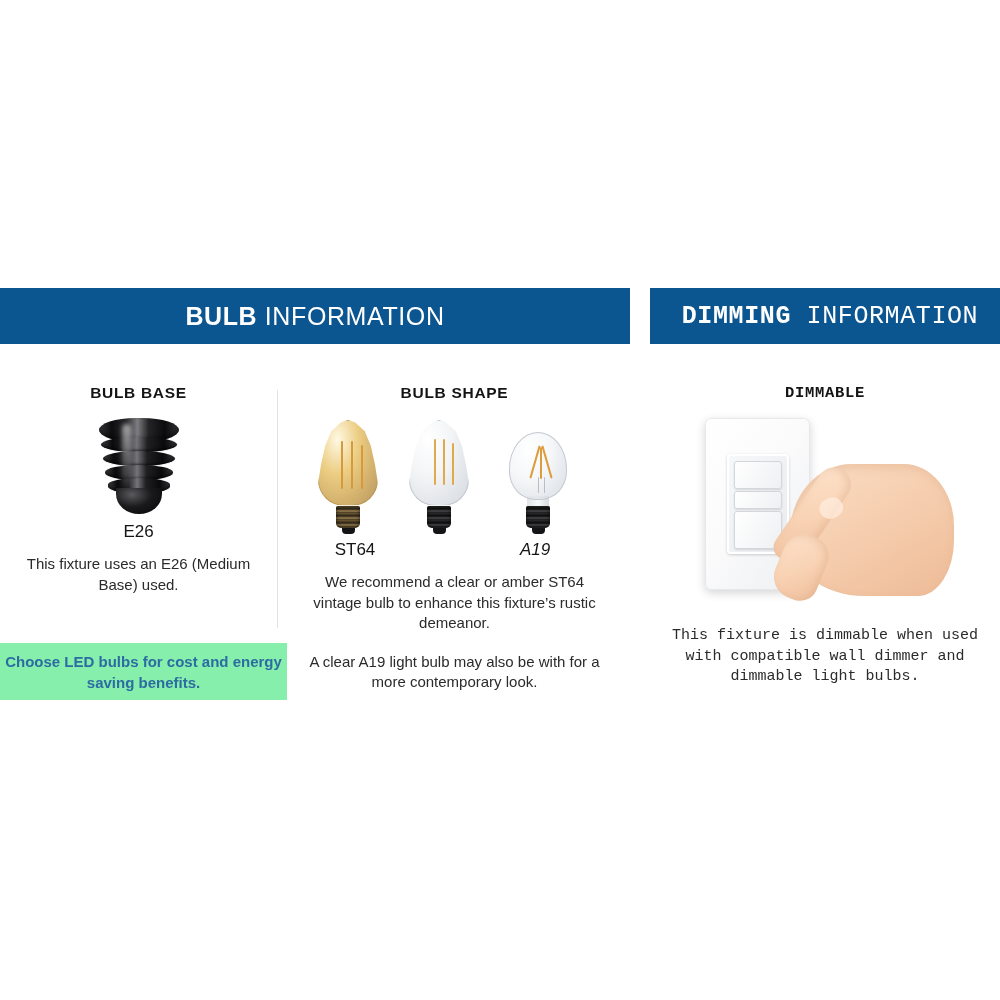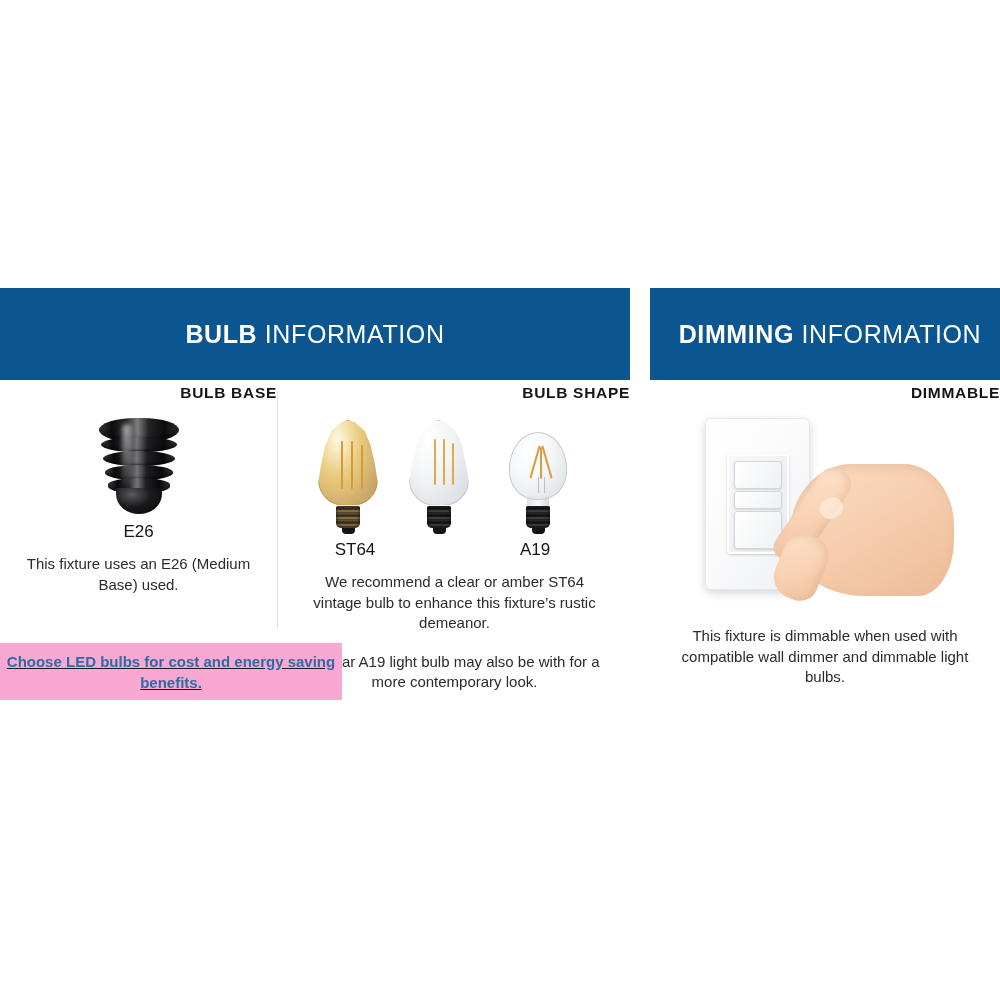--- a/index.html
+++ b/index.html
@@ -23,27 +23,27 @@
     height: 1000px;
     background: #ffffff;
   }
 
   
   .panel {
     position: absolute;
     background: #ffffff;
   }
   #bulb-panel { left: 0px;   top: 288px; width: 630px; height: 424px; }
-  #dim-panel  { left: 650px; top: 288px; width: 350px; height: 424px; }
+  #dim-panel  { left: 650px; top: 288px; width: 350px; height: 424px; font-family: Liberation Mono, monospace; }
 
   .panel-header {
     position: absolute;
     left: 0; top: 0;
     width: 100%;
-    height: 92px;
+    height: 56px;
     background: #0b5590;
     display: flex;
     align-items: center;
     justify-content: center;
     box-sizing: border-box;
   }
   #dim-panel .panel-header { justify-content: center; padding-left: 10px; }
 
   .panel-header .htxt {
     color: #ffffff;
@@ -73,21 +73,20 @@
     background: #e2e2e4;
   }
 
   .sub-title {
     font-size: 15.5px;
     font-weight: 700;
     letter-spacing: 0.7px;
     color: #141414;
     margin: 0;
     padding-top: 24px;
-    text-align: right;
   }
 
   .bulb-name {
     font-size: 17px;
     font-weight: 400;
     color: #141414;
     margin: 0;
   }
 
   .body-text {
@@ -232,39 +231,38 @@
   #bulb-a19 .fstem2{ left: 34px; top: 44px; height: 16px; background:#b9bec6; width:1px;}
 
   .labels-row {
     position: relative;
     height: 24px;
     margin-top: 6px;
     padding-left: 23px;
   }
   .labels-row .lbl { position: absolute; font-size: 17px; }
   #lbl-st64 { left: 36px; width: 80px; text-align: center; }
-  #lbl-a19  { left: 216px; width: 80px; text-align: center; }
+  #lbl-a19  { left: 216px; width: 80px; text-align: center; font-style: italic; }
 
   .shape-copy { padding: 0 22px; margin-top: 8px; }
   .shape-copy p + p { margin-top: 18px; }
 
   .base-copy { padding: 0 18px; margin-top: 12px; }
 
   
   #led-callout {
     position: absolute;
     left: 0px;
     top: 643px;
-    width: 342px;
+    width: 287px;
     height: 57px;
-    background: #f9a8d4;
+    background: #86efac;
     display: flex;
     align-items: center;
     justify-content: center;
-    text-decoration: underline;
   }
   #led-callout p {
     margin: 0;
     text-align: center;
     font-size: 15px;
     line-height: 21px;
     font-weight: 700;
     color: #2d6ca2;
   }
 

